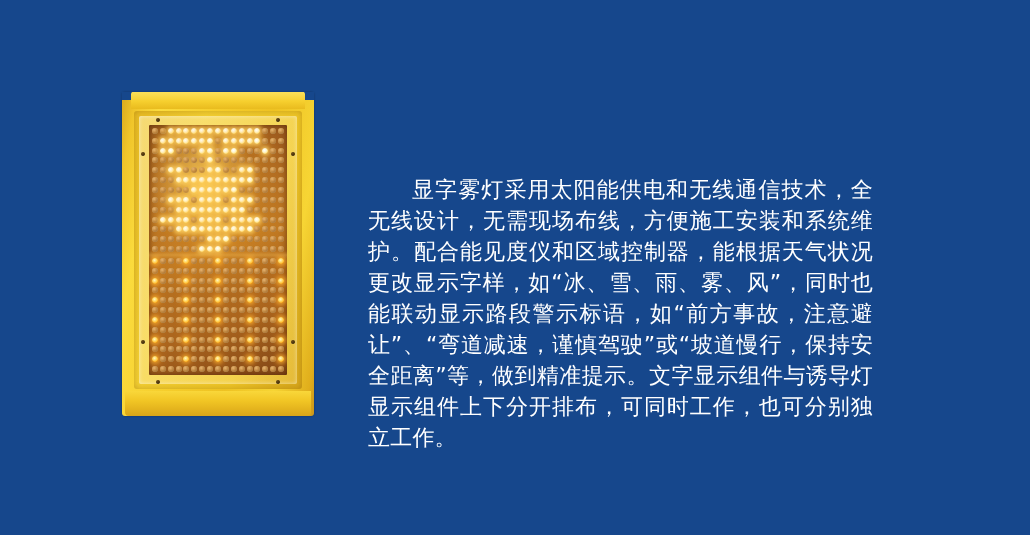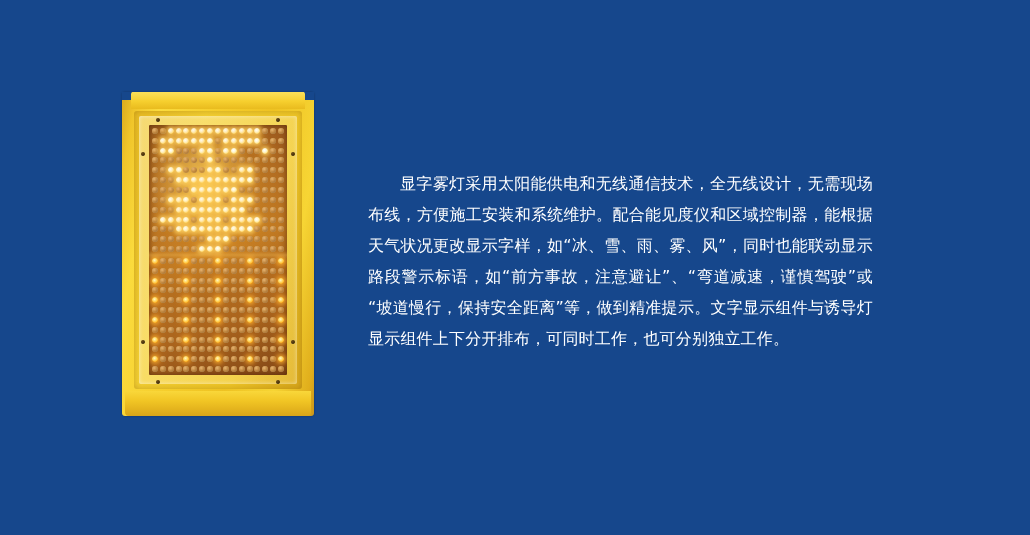--- a/index.html
+++ b/index.html
@@ -168,21 +168,21 @@
   .notch.nl { left: 0;  top: 0; }
   .notch.nr { right: 0; top: 0; }
 
   
   .description {
     position: absolute;
     left: 368px;
     top: 152px;
     width: 505px;
     color: #ffffff;
-    font-size: 16px;
+    font-size: 22px;
     line-height: 31px;
     text-align: justify;
     text-justify: inter-character;
     text-indent: 2em;
     letter-spacing: 0.2px;
     font-family: "DejaVu Sans", "Liberation Sans", sans-serif;
   }
 </style>
 </head>
 <body>

